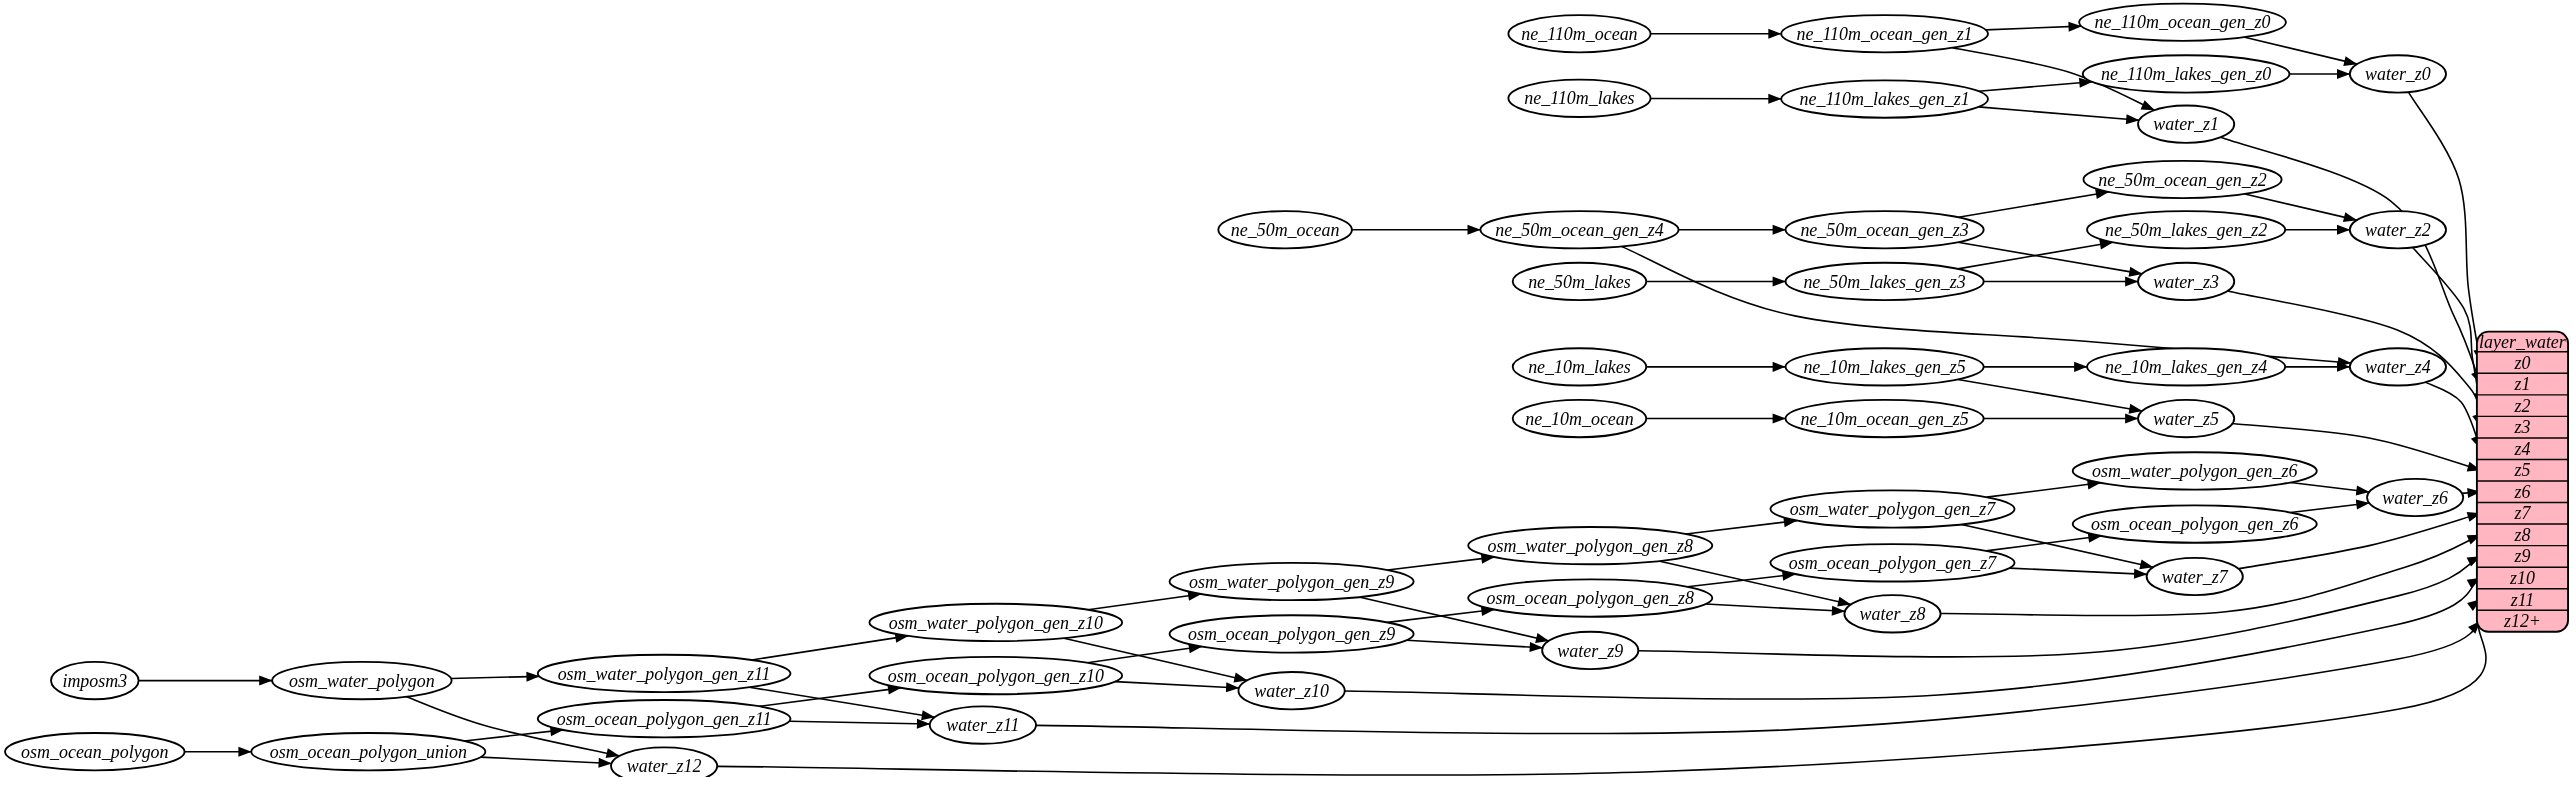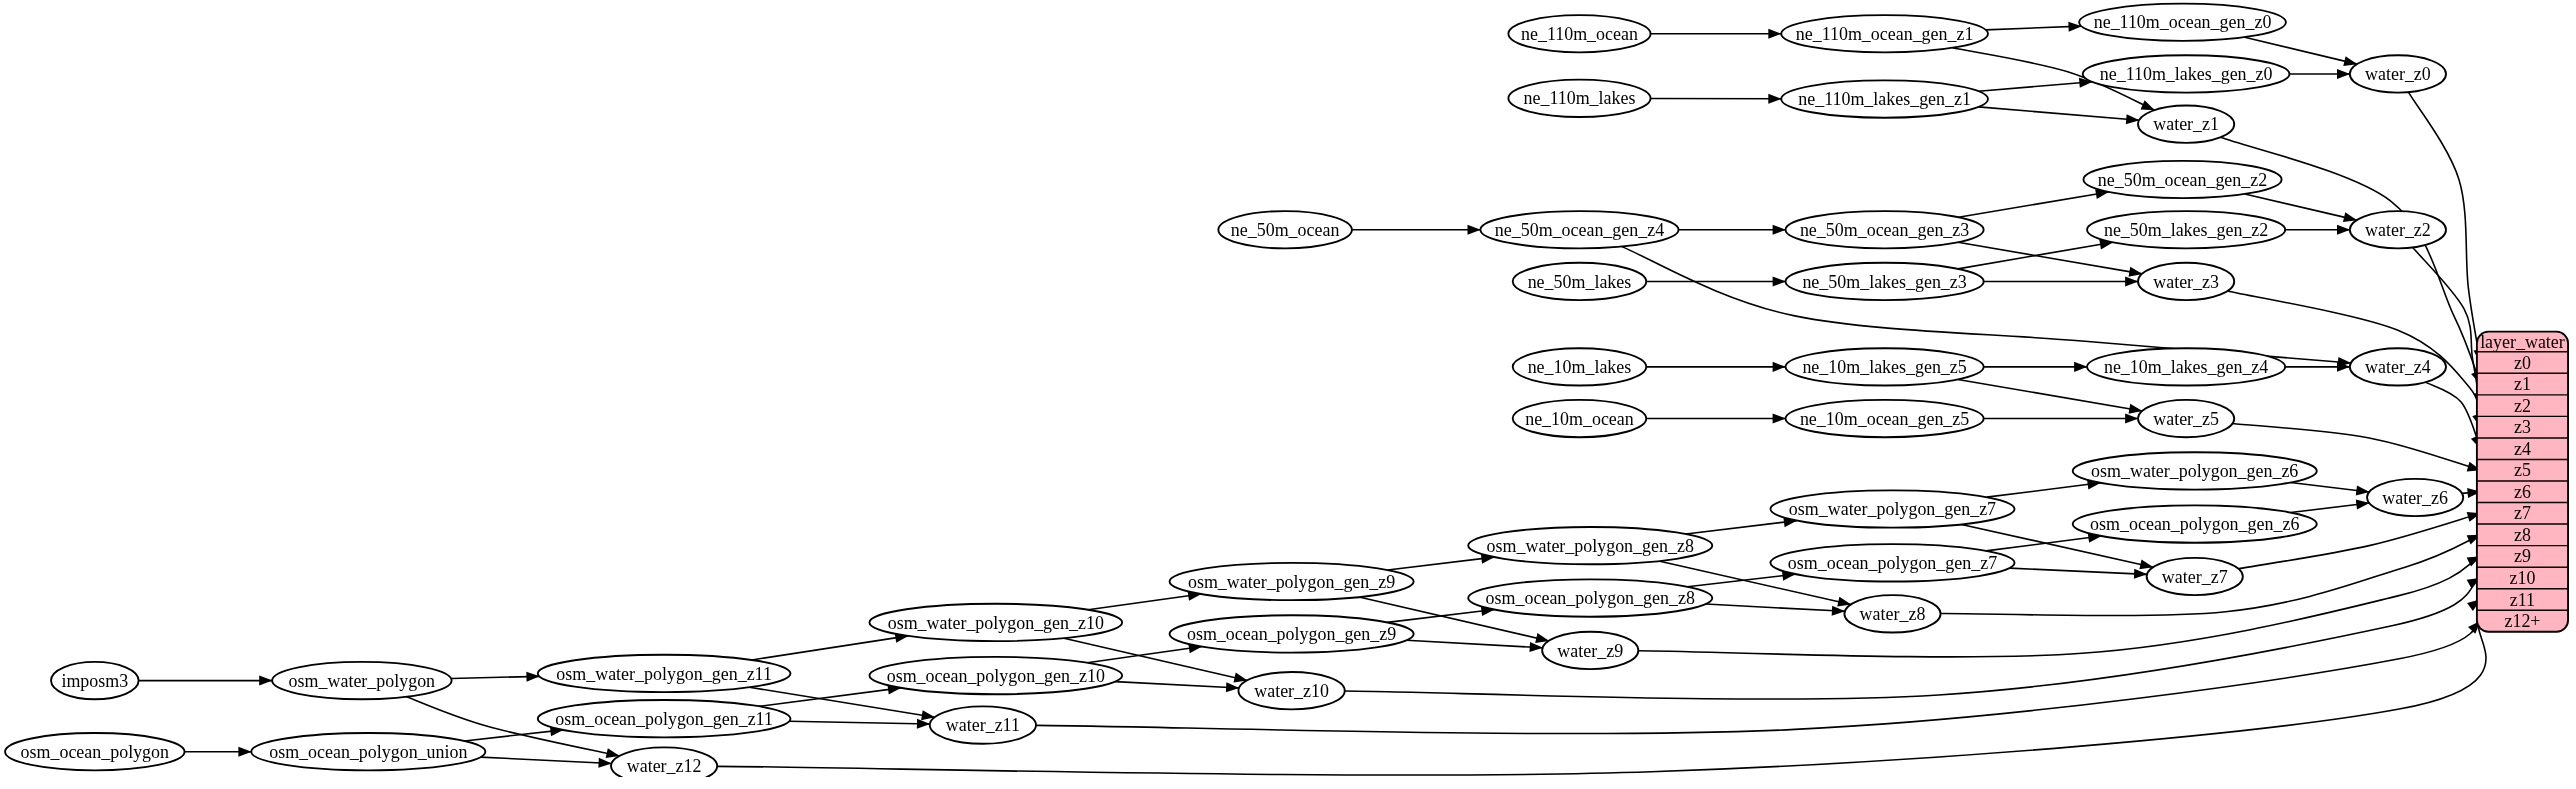--- a/index.html
+++ b/index.html
@@ -6,20 +6,21 @@
     margin: 0;
     padding: 0;
     background: #ffffff;
   }
   .canvas {
     position: relative;
     width: 2576px;
     height: 777px;
     background: #ffffff;
     font-family: "Liberation Serif", "DejaVu Serif", serif;
+    font-style: italic;
   }
   svg { display: block; }
   .node-ellipse {
     fill: #ffffff;
     stroke: #000000;
     stroke-width: 2.6;
   }
   .node-label {
     fill: #000000;
     font-size: 25px;

